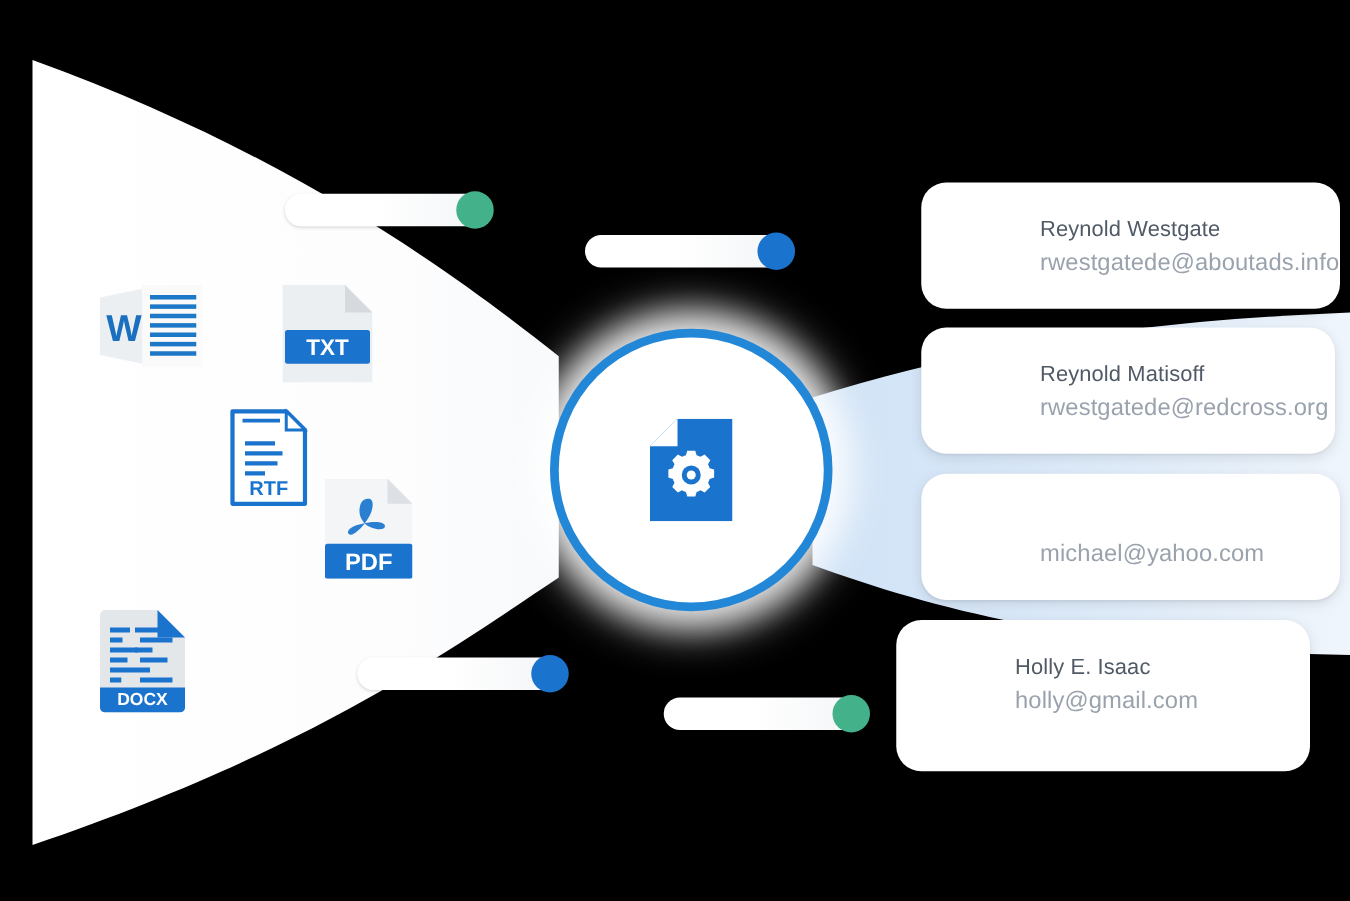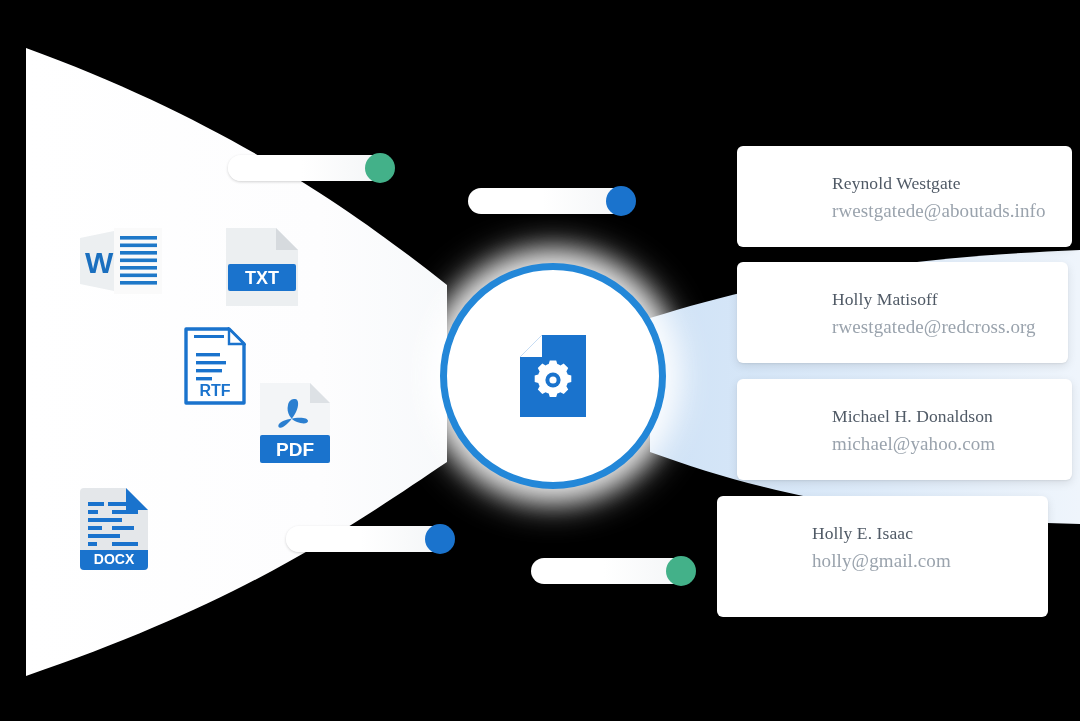--- a/index.html
+++ b/index.html
@@ -22,23 +22,23 @@
 
   
   .pill{position:absolute;height:26px;border-radius:13px;
         background:linear-gradient(90deg,#ffffff 0%,#ffffff 45%,#f2f4f6 100%);
         box-shadow:0 1px 3px rgba(0,0,0,.18);}
   .pill .knob{position:absolute;top:-2px;right:-3px;width:30px;height:30px;border-radius:50%;}
   .pill .knob.green{background:#43b189;}
   .pill .knob.blue{background:#1a73cd;}
 
   
-  .card{position:absolute;background:#ffffff;border-radius:6px;
+  .card{position:absolute;background:#ffffff;border-radius:20px;
         box-shadow:0 3px 10px rgba(0,0,0,.10), 0 1px 2px rgba(0,0,0,.06);
-        overflow:hidden;font-family:Liberation Serif, serif;}
+        overflow:hidden;}
   .card .cname{position:absolute;left:95px;color:#505a66;font-size:17.5px;
         letter-spacing:.1px;white-space:nowrap;}
   .card .cmail{position:absolute;left:95px;color:#9aa3ad;font-size:19px;
         letter-spacing:.1px;white-space:nowrap;}
 </style>
 </head>
 <body>
 
 <div id="stage">
 
@@ -170,25 +170,24 @@
         <span class="knob green"></span>
       </div>
     </div>
 
   <div id="cards">
       <div class="card" style="left: 737px; top: 146px; width: 335px; height: 101px;">
         <div class="cname" style="top: 27px;">Reynold Westgate</div>
         <div class="cmail" style="top: 54px;">rwestgatede@aboutads.info</div>
       </div>
       <div class="card" style="left: 737px; top: 262px; width: 331px; height: 101px;">
-        <div class="cname" style="top: 27px;">Holly Matisoff</div>
+        <div class="cname" style="top: 27px;">Reynold Matisoff</div>
         <div class="cmail" style="top: 54px;">rwestgatede@redcross.org</div>
       </div>
       <div class="card" style="left: 737px; top: 379px; width: 335px; height: 101px;">
-        <div class="cname" style="top: 27px;">Michael H. Donaldson</div>
         <div class="cmail" style="top: 54px;">michael@yahoo.com</div>
       </div>
       <div class="card" style="left: 717px; top: 496px; width: 331px; height: 121px;">
         <div class="cname" style="top: 27px;">Holly E. Isaac</div>
         <div class="cmail" style="top: 54px;">holly@gmail.com</div>
       </div>
     </div>
 
 </div>
 

